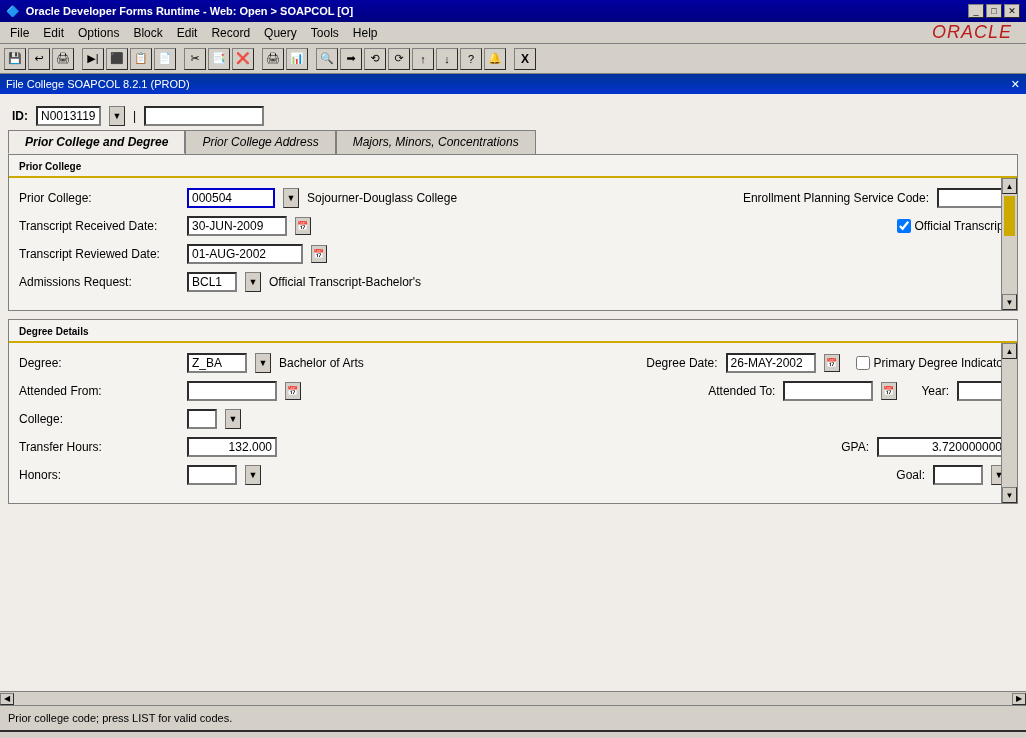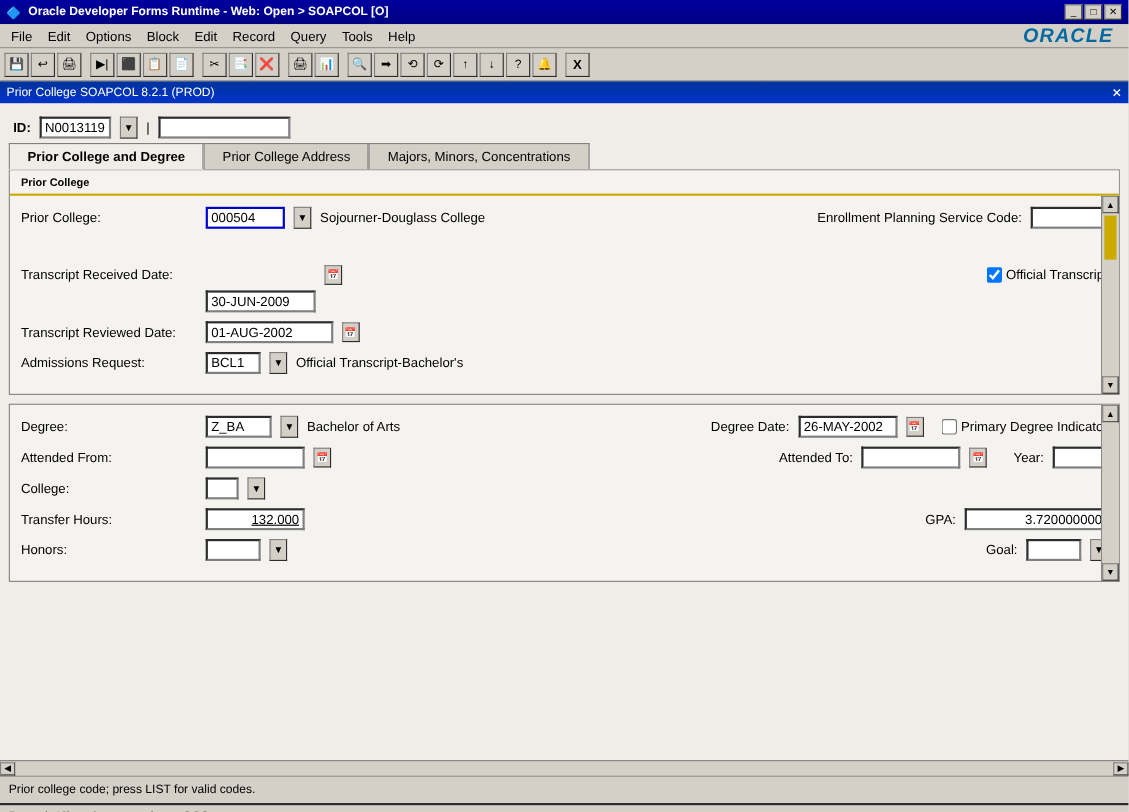--- a/index.html
+++ b/index.html
@@ -38,22 +38,22 @@
     }
     .menu-items { display: flex; gap: 2px; }
     .menu-item {
       padding: 2px 6px;
       cursor: pointer;
       font-size: 12px;
       color: #000;
     }
     .oracle-logo {
       font-size: 18px;
-      font-weight: bold;
-      color: #0369a1;
+      font-weight: normal;
+      color: #b91c1c;
       font-style: italic;
       letter-spacing: 1px;
       padding-right: 10px;
       text-align: right;
     }
 
     
     .toolbar {
       background: #d4d0c8;
       border-bottom: 1px solid #808080;
@@ -114,21 +114,21 @@
     .dropdown-btn {
       background: #d4d0c8;
       border: 1px outset #808080;
       width: 16px; height: 20px;
       cursor: pointer;
       font-size: 9px;
       display: flex; align-items: center; justify-content: center;
     }
 
     
-    .tabs-container { display: flex; gap: 0; margin-bottom: 0; }
+    .tabs-container { display: flex; gap: 0; margin-bottom: 0; font-style: italic; }
     .tab {
       padding: 4px 16px;
       border: 1px solid #808080;
       border-bottom: none;
       cursor: pointer;
       font-size: 12px;
       background: #d4d0c8;
       color: #000;
       position: relative;
     }
@@ -331,21 +331,21 @@
   <button class="toolbar-btn">⟳</button>
   <button class="toolbar-btn">↑</button>
   <button class="toolbar-btn">↓</button>
   <button class="toolbar-btn">?</button>
   <button class="toolbar-btn">🔔</button>
   <div class="toolbar-sep"></div>
   <button class="toolbar-x">X</button>
 </div>
 
 <div class="form-title-bar">
-  <span>Prior College  SOAPCOL  8.2.1  (PROD)</span>
+  <span>File College  SOAPCOL  8.2.1  (PROD)</span>
   <span style="cursor:pointer;">✕</span>
 </div>
 
 <div class="main-content">
 
   <div class="id-row">
     <span class="id-label">ID:</span>
     <input class="field-input field-input-small" type="text" value="N00131197" style="">
     <button class="dropdown-btn">▼</button>
     <span style="font-size:12px;">|</span>
@@ -357,31 +357,31 @@
     <div class="tab">Prior College Address</div>
     <div class="tab">Majors, Minors, Concentrations</div>
   </div>
 
   <div class="section-panel">
     <div class="section-header">Prior College</div>
     <div class="section-body">
 
       <div class="form-row">
         <span class="field-label">Prior College:</span>
-        <input class="field-input field-input-highlight" style="width: 72px;" type="text" value="000504">
+        <input class="field-input field-input-highlight" style="width: 88px;" type="text" value="000504">
         <button class="dropdown-btn">▼</button>
         <span class="inline-text">Sojourner-Douglass College</span>
         <span style="flex:1;"></span>
         <span class="field-label" style="min-width:auto; white-space:nowrap;">Enrollment Planning Service Code:</span>
         <input class="field-input" style="width: 70px;" type="text" value="">
       </div>
 
       <div class="form-row">
         <span class="field-label">Transcript Received Date:</span>
-        <input class="field-input" style="width: 100px; margin-top: 48px;" type="text" value="30-JUN-2009">
+        <input class="field-input" style="width: 100px;" type="text" value="30-JUN-2009">
         <button class="cal-btn">📅</button>
         <span style="flex:1;"></span>
         <div class="checkbox-wrapper">
           <input type="checkbox" class="checkbox-input" checked="" style="">
           <span>Official Transcript</span>
         </div>
       </div>
 
       <div class="form-row">
         <span class="field-label">Transcript Reviewed Date:</span>
@@ -400,20 +400,21 @@
         <div class="scroll-up">▲</div>
         <div class="scroll-track">
           <div class="scroll-thumb"></div>
         </div>
         <div class="scroll-down">▼</div>
       </div>
     </div>
   </div>
 
   <div class="section-panel">
+    <div class="section-header">Degree Details</div>
     <div class="section-body">
 
       <div class="form-row">
         <span class="field-label">Degree:</span>
         <input class="field-input" style="width: 60px;" type="text" value="Z_BA">
         <button class="dropdown-btn">▼</button>
         <span class="inline-text">Bachelor of Arts</span>
         <span style="flex:1;"></span>
         <span class="field-label" style="min-width:auto;">Degree Date:</span>
         <input class="field-input" style="width: 90px;" type="text" value="26-MAY-2002">
@@ -438,21 +439,21 @@
       </div>
 
       <div class="form-row">
         <span class="field-label">College:</span>
         <input class="field-input" style="width: 30px;" type="text" value="">
         <button class="dropdown-btn">▼</button>
       </div>
 
       <div class="form-row">
         <span class="field-label">Transfer Hours:</span>
-        <input class="field-input field-input-right" style="width: 90px; text-decoration: underline;" type="text" value="132.000">
+        <input class="field-input field-input-right" style="width: 90px;" type="text" value="132.000">
         <span style="flex:1;"></span>
         <span class="field-label" style="min-width:auto;">GPA:</span>
         <input class="field-input field-input-right" style="width: 130px;" type="text" value="3.720000000">
       </div>
 
       <div class="form-row">
         <span class="field-label">Honors:</span>
         <input class="field-input" style="width: 50px;" type="text" value="">
         <button class="dropdown-btn">▼</button>
         <span style="flex:1;"></span>

